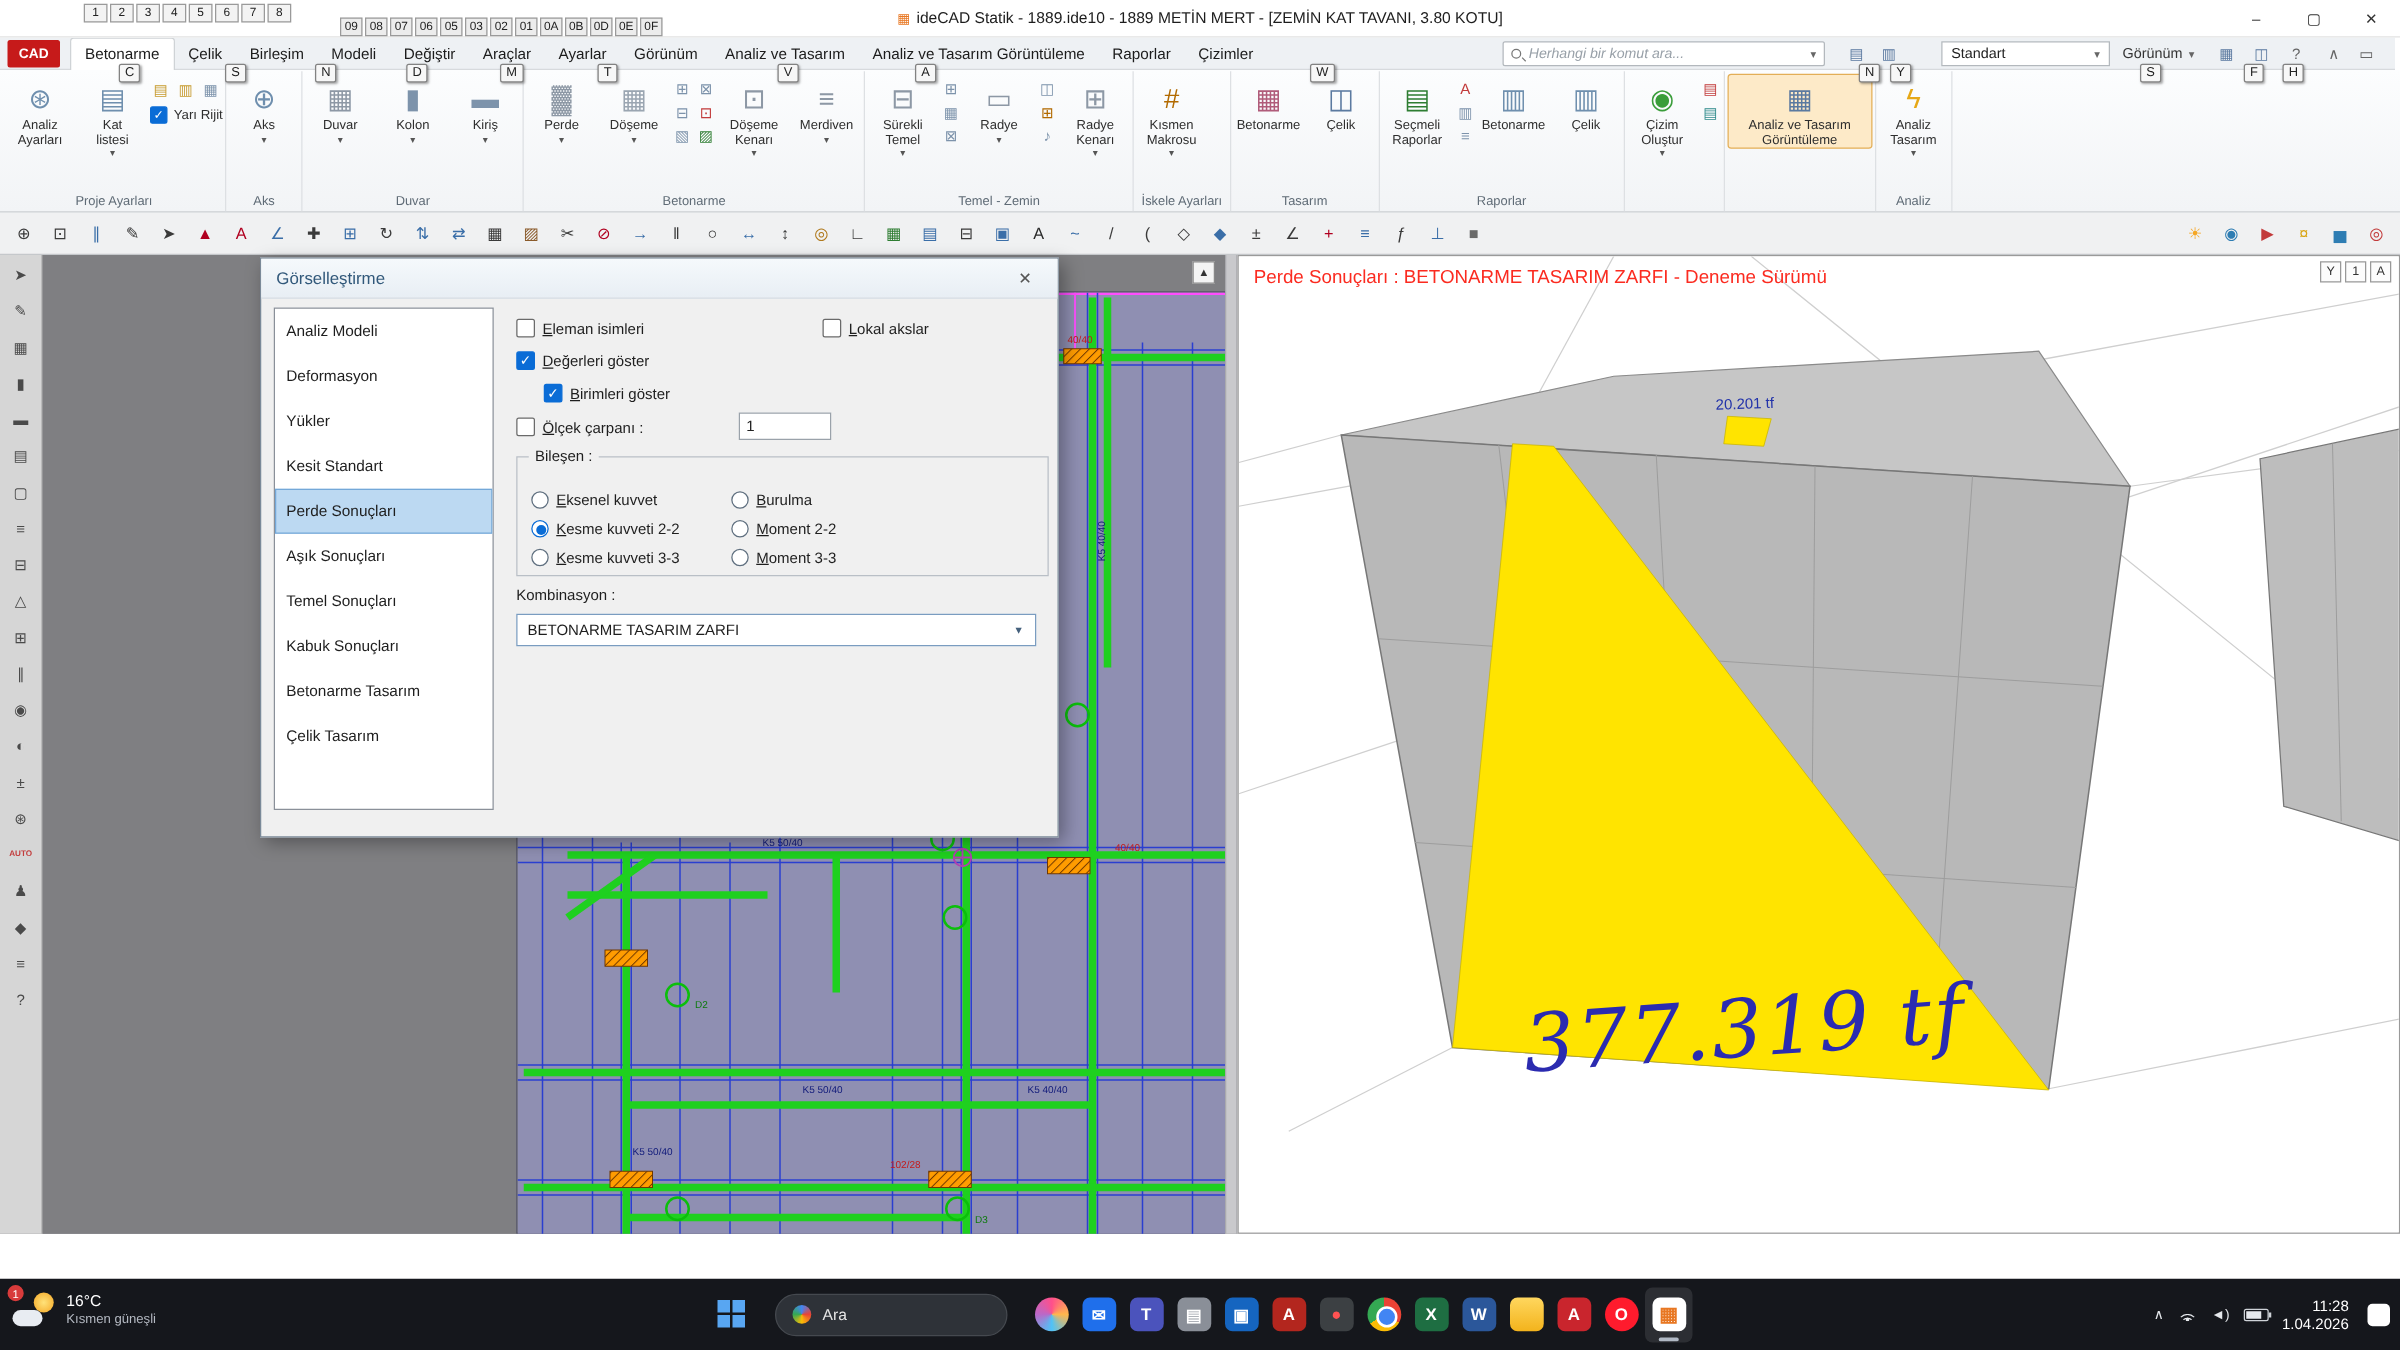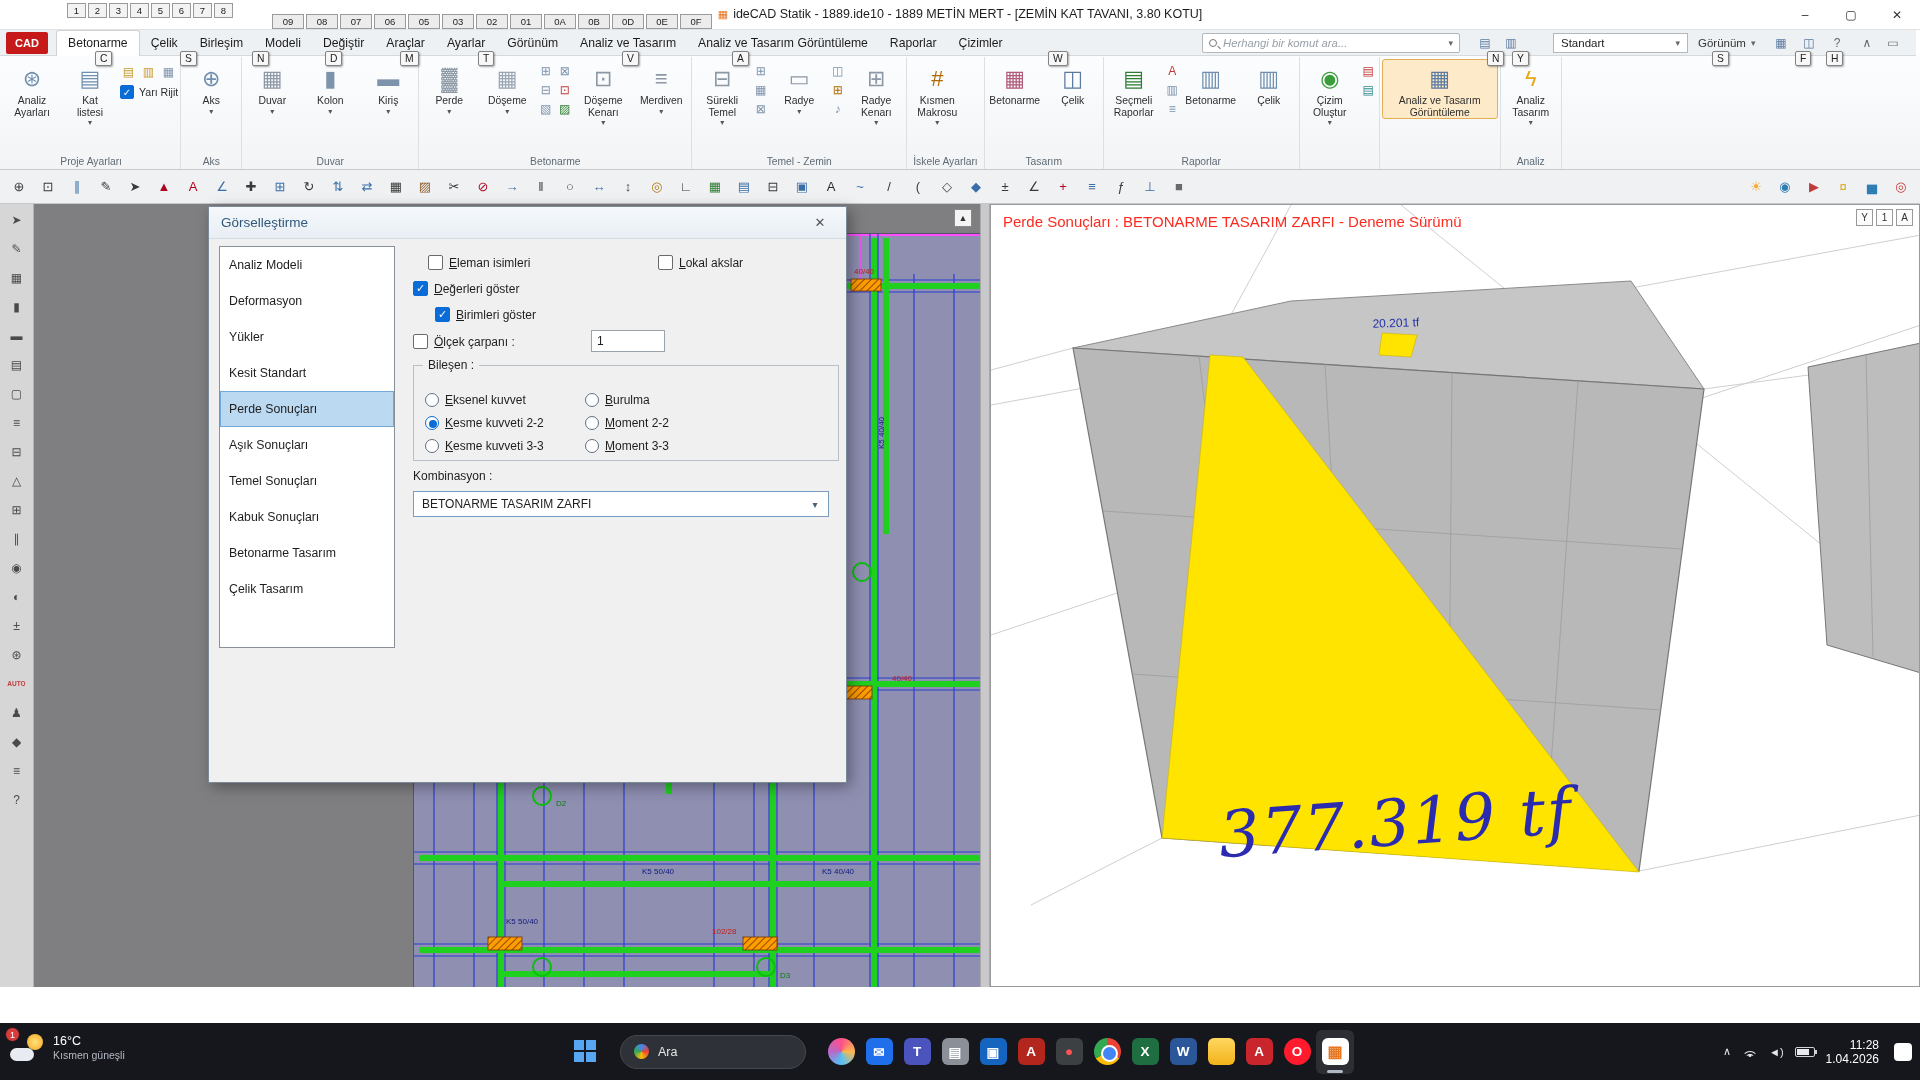--- a/index.html
+++ b/index.html
@@ -5,21 +5,21 @@
   html,body{margin:0;padding:0;background:#333;}
   *{box-sizing:border-box;}
   .screen{position:relative;width:1920px;height:1080px;overflow:hidden;background:#fff;
     font-family:"Liberation Sans",sans-serif;cursor:default;}
   
   .titlebar{position:absolute;left:0;top:0;width:1920px;height:30px;background:#fff;border-bottom:1px solid #e2e2e2;z-index:40;}
   .stories1{position:absolute;left:67px;top:3px;display:flex;gap:2px;}
   .stories2{position:absolute;left:272px;top:14px;display:flex;gap:2px;}
   .story-btn{width:19px;height:15px;border:1px solid #9a9a9a;background:#f3f3f3;font-size:9.5px;
     text-align:center;line-height:13px;color:#222;}
-  .story-sm{width:32px;background:#ececec;}
+  .story-sm{width:18px;background:#ececec;}
   .title-text{position:absolute;left:50%;top:7px;transform:translateX(-50%);font-size:12.5px;color:#1d1d1d;white-space:nowrap;}
   .title-ic{color:#e87722;font-size:11px;margin-right:5px;}
   .win-controls{position:absolute;right:0;top:0;display:flex;height:30px;}
   .win-btn{width:46px;height:30px;display:flex;align-items:center;justify-content:center;font-size:12px;color:#333;}
   
   .tabrow{position:absolute;left:0;top:30px;width:1916px;height:26px;background:#eef1f4;border-bottom:1px solid #d7dadd;z-index:30;}
   .cad-badge{position:absolute;left:6px;top:2px;width:42px;height:22px;background:#c61a1a;color:#fff;
     font-size:11px;font-weight:bold;text-align:center;line-height:22px;border-radius:2px;}
   .menu-tabs{position:absolute;left:56px;top:0;height:26px;display:flex;}
   .tab{padding:0 11px;line-height:26px;font-size:12.2px;color:#1c1c1c;white-space:nowrap;}
@@ -75,31 +75,31 @@
   .plan{position:absolute;left:379px;top:29px;width:567px;height:754px;border:1px solid #55556a;}
   .plan svg{display:block;}
   .plan-max{position:absolute;left:920px;top:5px;width:18px;height:18px;background:#f4f4f4;border:1px solid #888;
     font-size:9px;text-align:center;line-height:16px;color:#333;}
   .divider{position:absolute;left:980px;top:0;width:10px;height:783px;background:#c9c9cc;border-left:1px solid #a9a9ad;border-right:1px solid #a9a9ad;}
   .view3d{position:absolute;left:990px;top:0;width:930px;height:783px;background:#fff;border:1px solid #9a9a9a;overflow:hidden;}
   .v3-caption{position:absolute;left:12px;top:8px;font-size:15px;color:#fb2b20;z-index:5;white-space:nowrap;}
   .v3-icons{position:absolute;top:4px;right:6px;display:flex;gap:3px;z-index:5;}
   .v3-ic{width:17px;height:17px;background:#fcfcfc;border:1px solid #999;font-size:10px;line-height:15px;text-align:center;color:#333;}
   
-  .dialog{position:absolute;left:208px;top:206px;width:639px;height:577px;background:#f0f0f0;border:1px solid #7b8a99;
+  .dialog{position:absolute;left:208px;top:206px;width:639px;height:464px;background:#f0f0f0;border:1px solid #7b8a99;
     box-shadow:4px 4px 14px rgba(0,0,0,.35);z-index:50;}
   .dlg-head{height:32px;display:flex;align-items:center;padding:0 12px;background:linear-gradient(#f5f9fc,#e8eef4);border-bottom:1px solid #d4dce3;}
   .dlg-title{font-size:13.5px;color:#31587a;}
   .dlg-close{margin-left:auto;width:28px;text-align:center;font-size:13px;color:#555;}
   .dlg-list{position:absolute;left:10px;top:39px;width:176px;height:402px;background:#fff;border:1px solid #8a9099;overflow:hidden;}
   .ditem{height:36px;line-height:36px;padding-left:9px;font-size:12.3px;color:#1e1e1e;white-space:nowrap;}
   .ditem.sel{background:#bcd9f2;outline:1px solid #74a8d8;outline-offset:-1px;}
   .ck{position:absolute;display:flex;align-items:center;gap:6px;font-size:12px;color:#1e1e1e;white-space:nowrap;}
   .dialog .cb{width:15px;height:15px;font-size:11px;}
-  #ck-eleman{left:219px;top:48px;} #ck-lokal{left:449px;top:48px;} #ck-deger{left:204px;top:74px;}
+  #ck-eleman{left:204px;top:48px;} #ck-lokal{left:449px;top:48px;} #ck-deger{left:204px;top:74px;}
   #ck-birim{left:226px;top:100px;} #ck-olcek{left:204px;top:127px;}
   .scale-input{position:absolute;left:382px;top:123px;width:74px;height:22px;border:1px solid #9aa2aa;background:#fff;
     font-size:12px;padding:0 5px;color:#222;font-family:"Liberation Sans",sans-serif;}
   .gbox{position:absolute;left:204px;top:158px;width:426px;height:96px;border:1px solid #b9bfc6;}
   .gbox-legend{position:absolute;left:214px;top:151px;background:#f0f0f0;padding:0 5px;font-size:12px;color:#1e1e1e;}
   .bil-grid{position:absolute;left:216px;top:182px;display:grid;grid-template-columns:160px auto;row-gap:1px;}
   .rrow{display:flex;align-items:center;gap:6px;height:22px;font-size:12px;color:#1e1e1e;white-space:nowrap;}
   .rb{width:14px;height:14px;border:1px solid #5f6f7f;border-radius:50%;background:#fff;position:relative;flex:none;}
   .rb-on{border-color:#0a6cd6;}
   .rb-on::after{content:'';position:absolute;left:3px;top:3px;width:8px;height:8px;border-radius:50%;background:#0a6cd6;}

